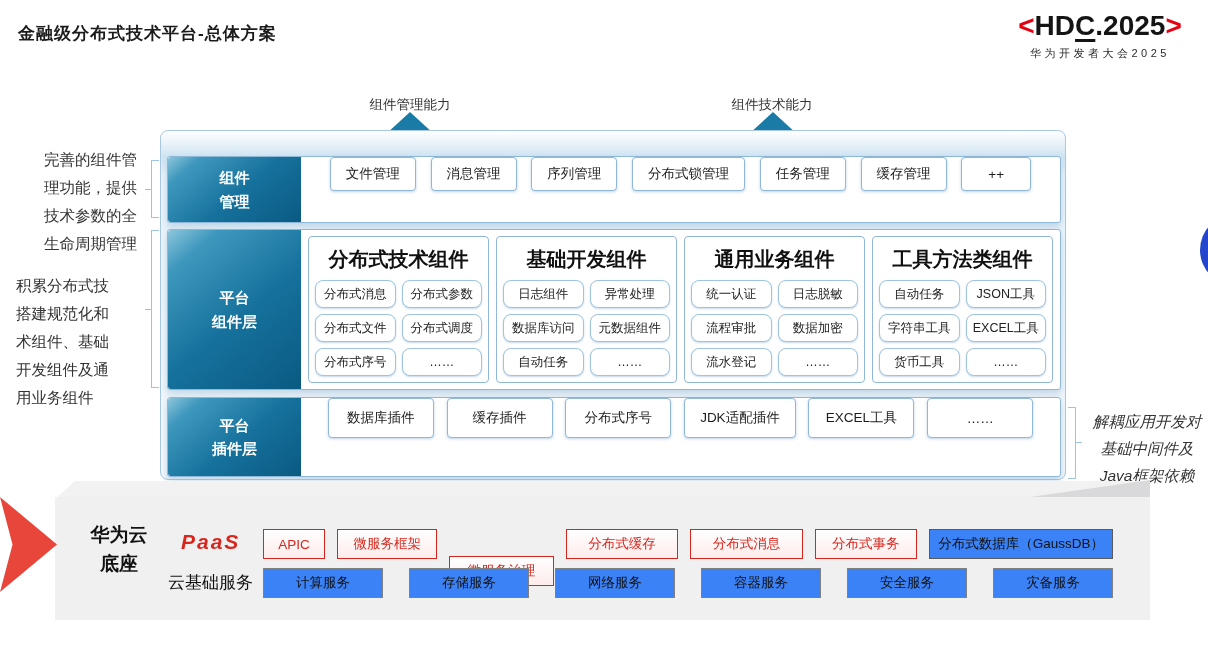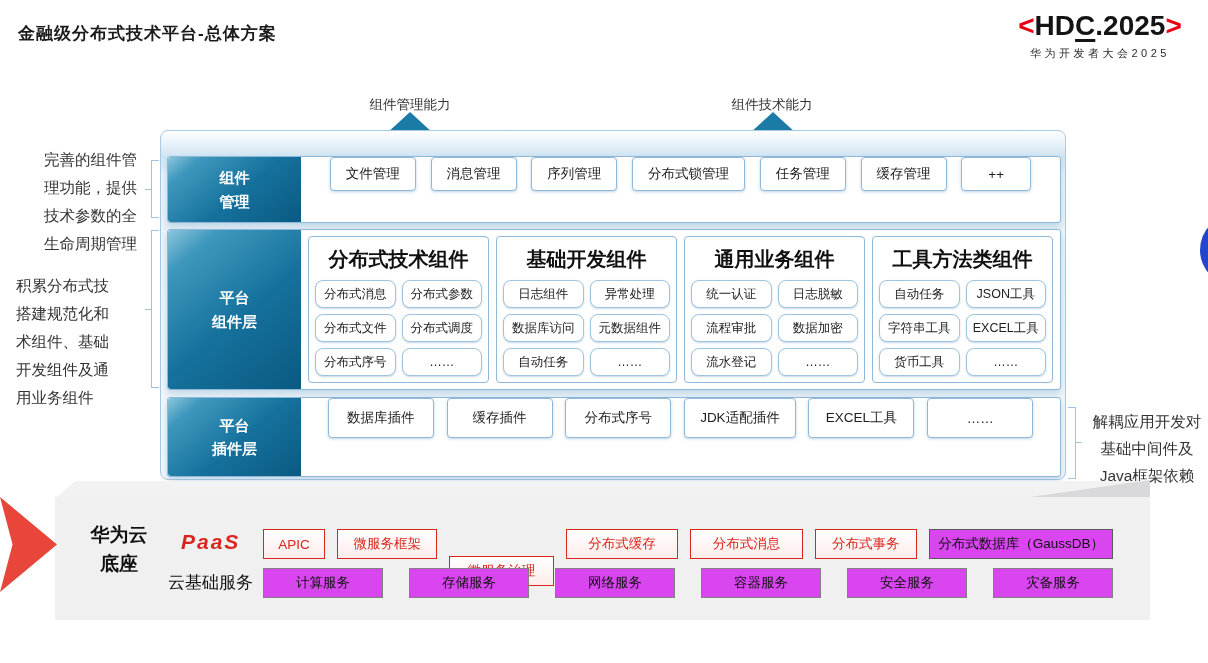--- a/index.html
+++ b/index.html
@@ -50,21 +50,21 @@
   .group-title { text-align:center; font-size:20px; font-weight:bold; color:#101010; padding:6px 0 7px; }
   .group-grid { flex:1; display:grid; grid-template-columns:1fr 1fr; gap:6px; }
   .cell { display:flex; align-items:center; justify-content:center; background:#fff;
     border:1px solid #9ec4de; border-radius:8px; font-size:12.5px; color:#222;
     box-shadow:0 1px 2px rgba(130,170,205,.45); white-space:nowrap; min-height:28px; }
 
   
   .note { font-size:15.5px; color:#333; line-height:1.8; }
   .note-left1 { left:22px; top:146px; width:132px;margin-left:22px; }
   .note-left2 { left:16px; top:272px; width:138px; }
-  .note-right { left:1085px; top:408px; width:124px; text-align:center; line-height:1.75; }
+  .note-right { left:1085px; top:408px; width:124px; text-align:center; line-height:1.75;font-style:italic; }
   .bracket-l { width:8px; border:1px solid #9fc3e0; border-right:none; }
   .bracket-l1 { left:151px; top:160px; height:58px; }
   .bracket-l2 { left:151px; top:230px; height:158px; }
   .tick { background:#9fc3e0; height:1px; width:6px; }
   .tick-l1 { left:145px; top:189px; }
   .tick-l2 { left:145px; top:309px; }
   .bracket-r { left:1068px; top:407px; width:8px; height:72px; border:1px solid #9fc3e0; border-left:none; }
   .tick-r { left:1076px; top:442px; }
 
   
@@ -78,21 +78,21 @@
   .panel { left:55px; top:497px; width:1095px; height:123px; background:#f0f0f1; }
   .red-arrow { left:0; top:497px; width:57px; height:95px; background:#e8463a;
     clip-path:polygon(0 0,100% 50%,0 100%,22% 50%); }
   .hwcloud { left:73px; top:521px; width:92px; text-align:center; font-size:19px; font-weight:bold;
     color:#111; line-height:1.5; }
   .paas-label { left:181px; top:530px; font-size:21px; font-weight:bold; color:#d9261c; letter-spacing:2px;font-style:italic; }
   .iaas-label { left:168px; top:571px; font-size:17px; color:#111; }
   .paas-row { left:263px; top:529px; width:850px; display:flex; gap:12px; }
   .iaas-row { left:263px; top:568px; width:850px; display:flex; gap:26px; }
   .fbox { display:flex; align-items:center; justify-content:center; height:30px; font-size:13.5px;
-    background:#d946ef; white-space:nowrap; }
+    background:#3b82f6; white-space:nowrap; }
   .fbox-red { border:1.5px solid #d9261c; color:#d9261c;
     background:linear-gradient(180deg,#ffffff,#fdeceb); }
   .fbox-black { border:1.5px solid #5a5a5a; color:#111; }
   .fbox-gray { border:1.5px solid #808080; color:#111; flex:1; }
   .pa-0{flex:0 0 62px;} .pa-1{flex:1 1 96px;} .pa-2{flex:1 1 100px;margin-top:27px;} .pa-3{flex:1 1 108px;}
   .pa-4{flex:1 1 108px;} .pa-5{flex:1 1 98px;} .pa-6{flex:0 0 184px;}
 </style>
 </head>
 <body>
 

